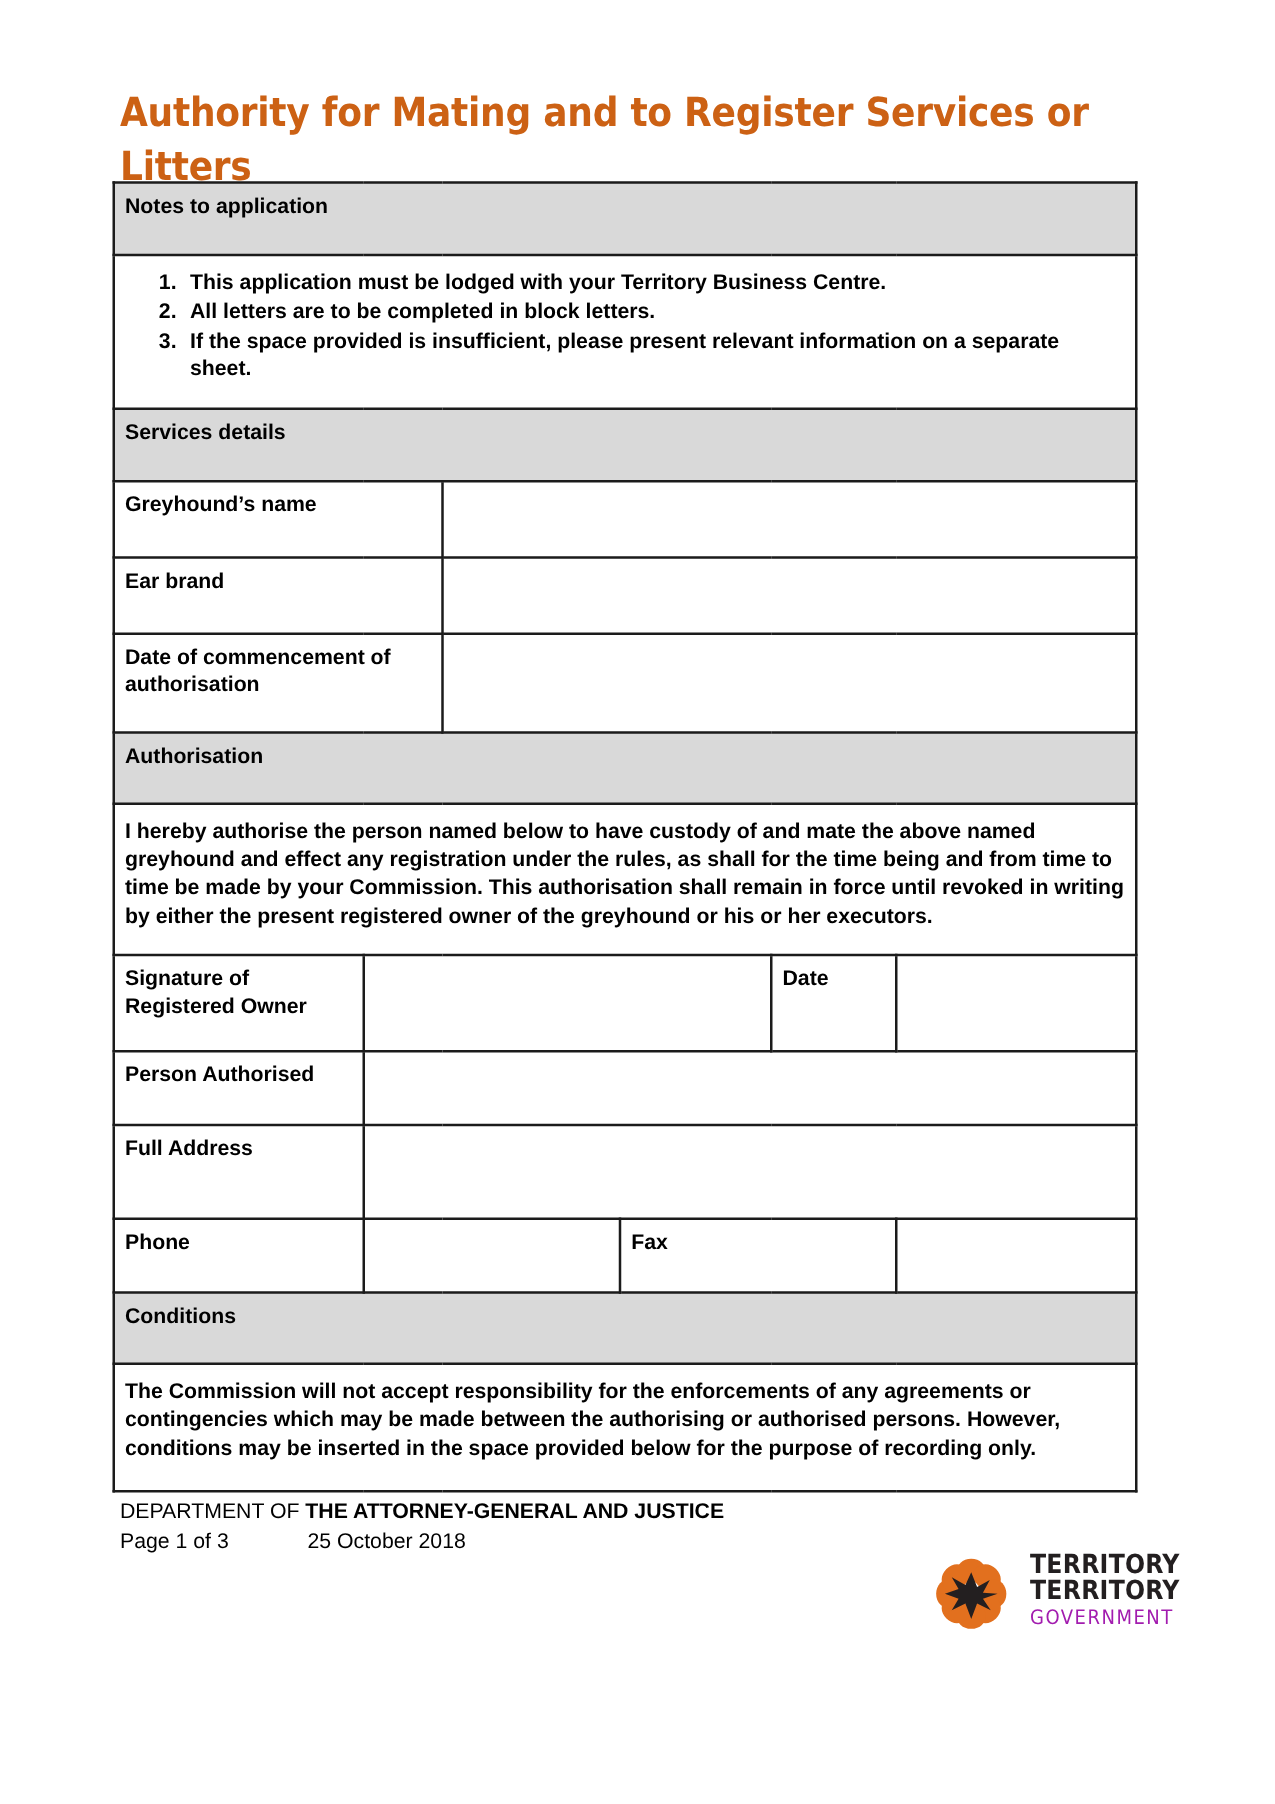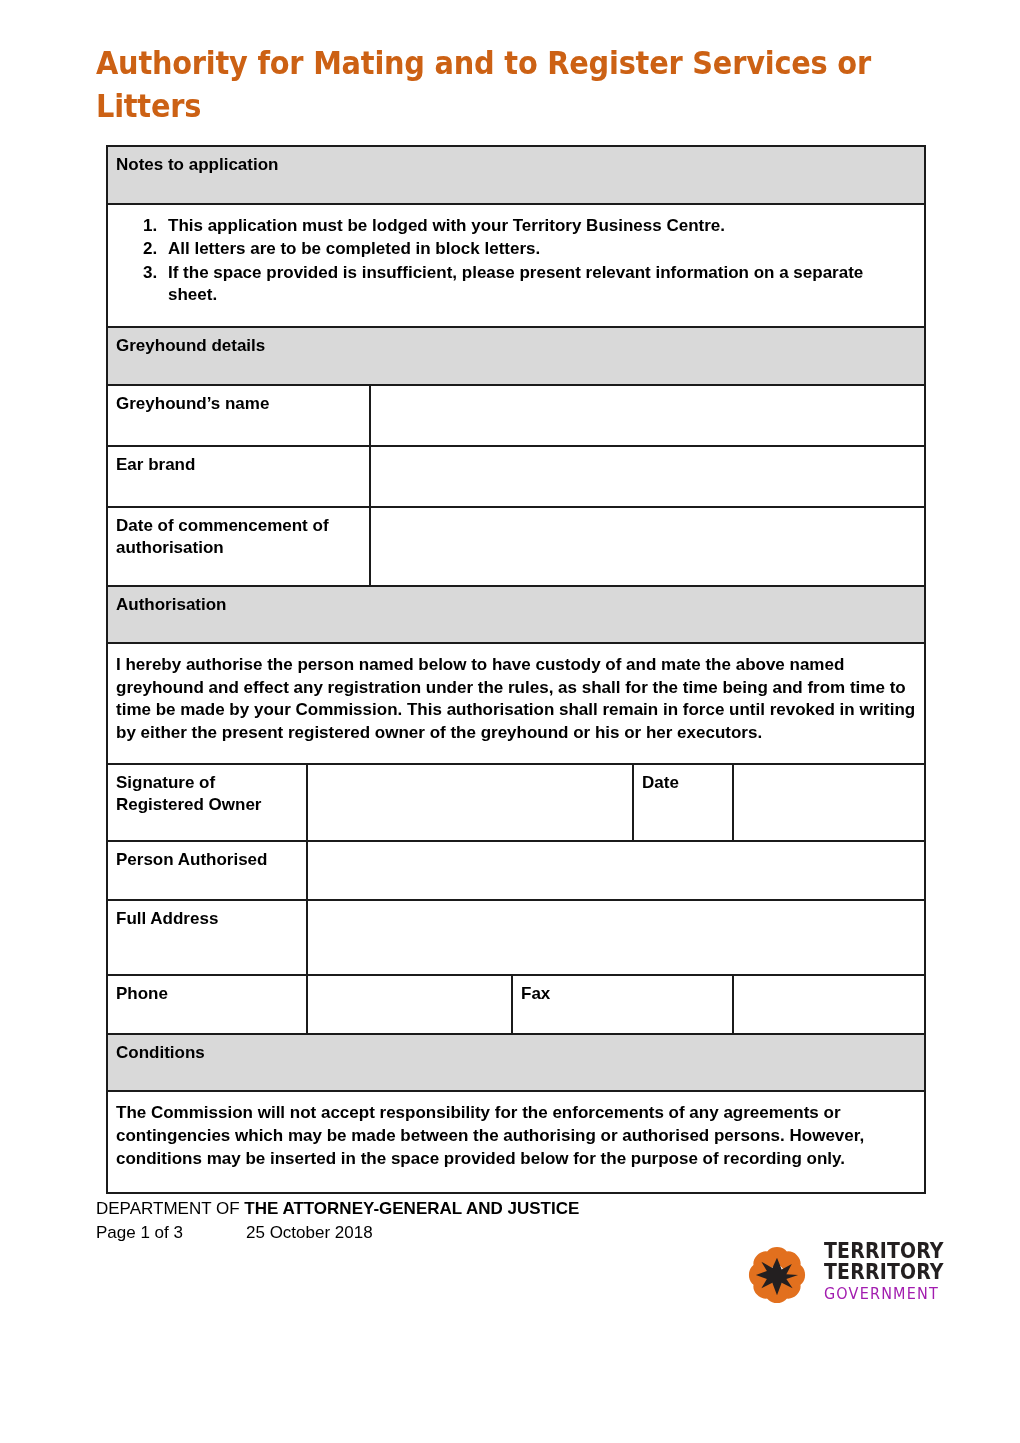--- a/index.html
+++ b/index.html
@@ -18,33 +18,33 @@
   .page {
     position: absolute;
     left: 0; top: 0;
     width: 1020px;
     height: 1443px;
   }
   
   .doc-title {
     position: absolute;
     left: 96px;
-    top: 42px;
+    top: 69px;
     width: 824px;
     font-family: "DejaVu Sans Condensed", "Liberation Sans Narrow", "Liberation Sans", sans-serif;
     font-size: 32px;
     font-weight: bold;
     line-height: 1.33;
     letter-spacing: -0.2px;
     color: #CC6114;
   }
   
   .form-table {
     position: absolute;
-    left: 106px;
+    left: 90px;
     top: 145px;
     width: 818px;
     border-collapse: collapse;
     table-layout: fixed;
     font-size: 17px;
     line-height: 1.33;
   }
   .form-table td {
     border: 2px solid #1b1b1b;
     padding: 7px 8px 8px 8px;
@@ -168,21 +168,21 @@
         <td colspan="6">
           <ol class="note-list">
             <li>This application must be lodged with your Territory Business Centre.</li>
             <li>All letters are to be completed in block letters.</li>
             <li>If the space provided is insufficient, please present relevant information on a separate sheet.</li>
           </ol>
         </td>
       </tr>
 
       <tr class="sec-head">
-        <td colspan="6">Greyhound details</td>
+        <td colspan="6">Services details</td>
       </tr>
       <tr class="h-name">
         <td colspan="2" class="field-label">Greyhound’s name</td>
         <td colspan="4" class="blank"></td>
       </tr>
       <tr class="h-ear">
         <td colspan="2" class="field-label">Ear brand</td>
         <td colspan="4" class="blank"></td>
       </tr>
       <tr class="h-date">

